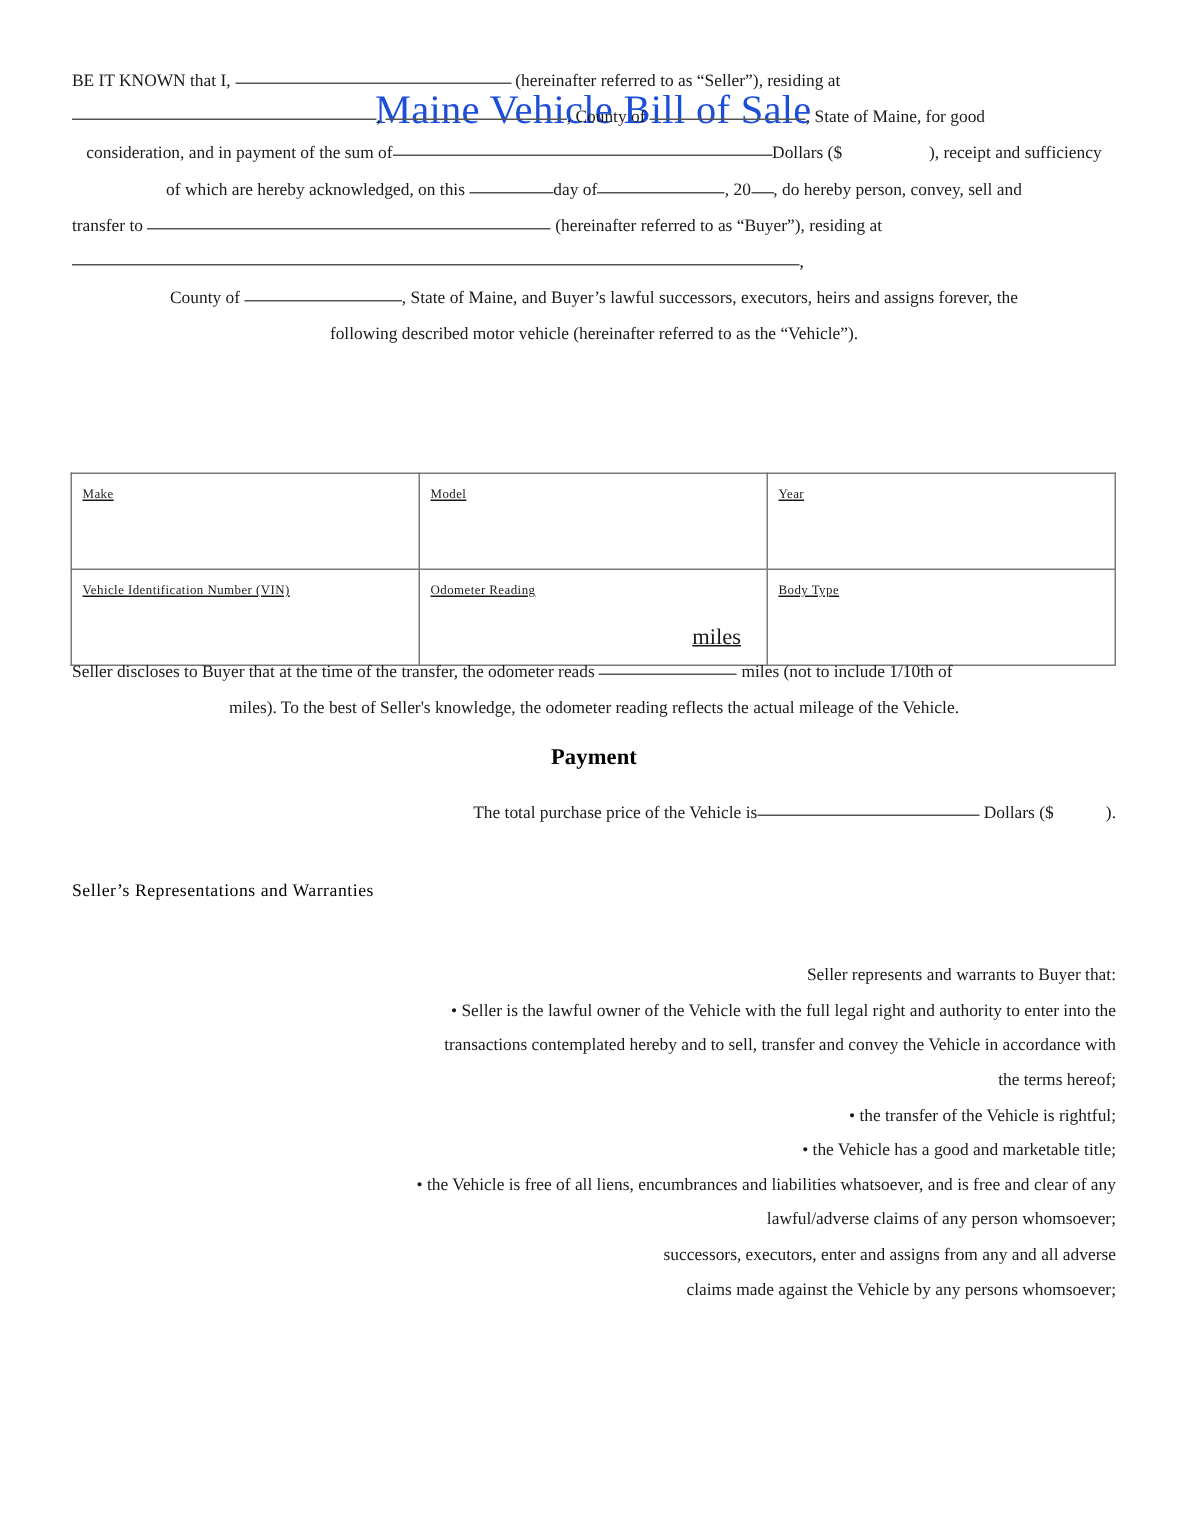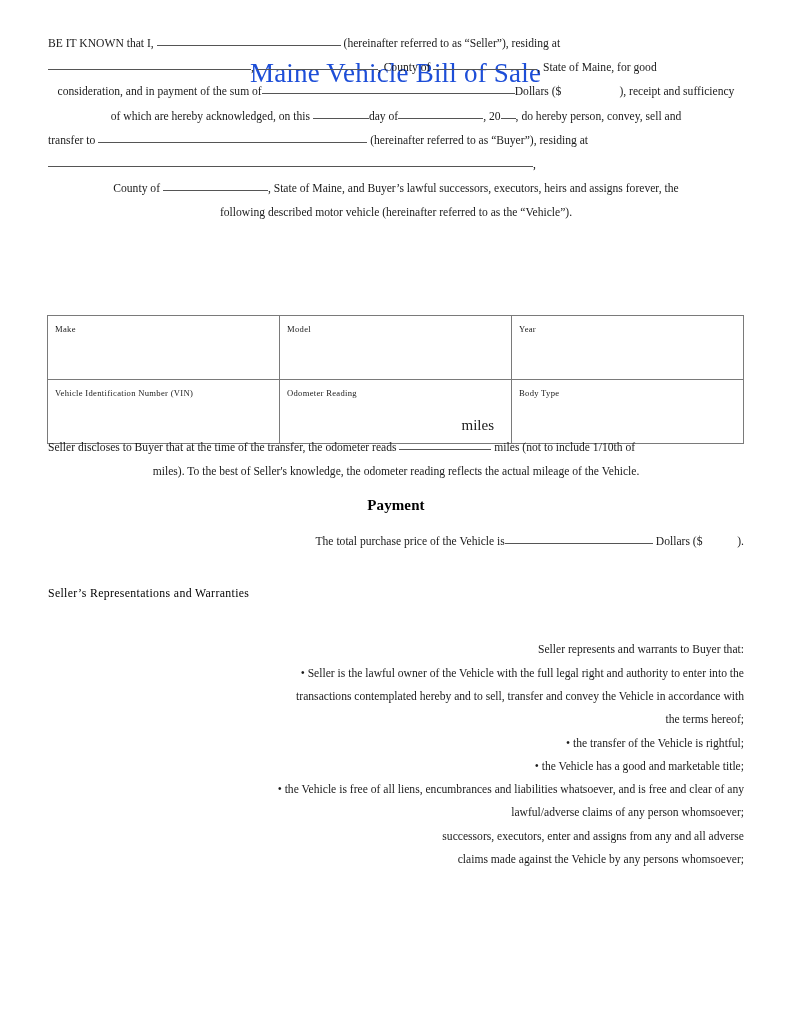--- a/index.html
+++ b/index.html
@@ -19,21 +19,21 @@
     position: relative;
     width: 791px;
     height: 1024px;
     background: #ffffff;
     padding: 0;
     box-sizing: border-box;
   }
   .content {
     position: absolute;
     left: 48px;
-    top: 6px;
+    top: 16px;
     width: 696px;
   }
 
   
   .doc-title {
     text-align: center;
     font-size: 27px;
     font-weight: normal;
     letter-spacing: 0.2px;
     margin: 0;
@@ -93,20 +93,21 @@
   }
   .vehicle-table td {
     border: 1px solid #7a7a7a;
     vertical-align: top;
     padding: 8px 7px 0 7px;
     height: 55px;
     font-size: 8.6px;
     line-height: 1.2;
     letter-spacing: 0.3px;
     color: #1a1a1a;
+    text-decoration: underline;
   }
   .vehicle-table col.c1 { width: 232px; }
   .vehicle-table col.c2 { width: 232px; }
   .vehicle-table col.c3 { width: 232px; }
   .cell-label { display: block; }
   .miles-note {
     display: block;
     text-align: right;
     font-size: 15px;
     letter-spacing: 0;

